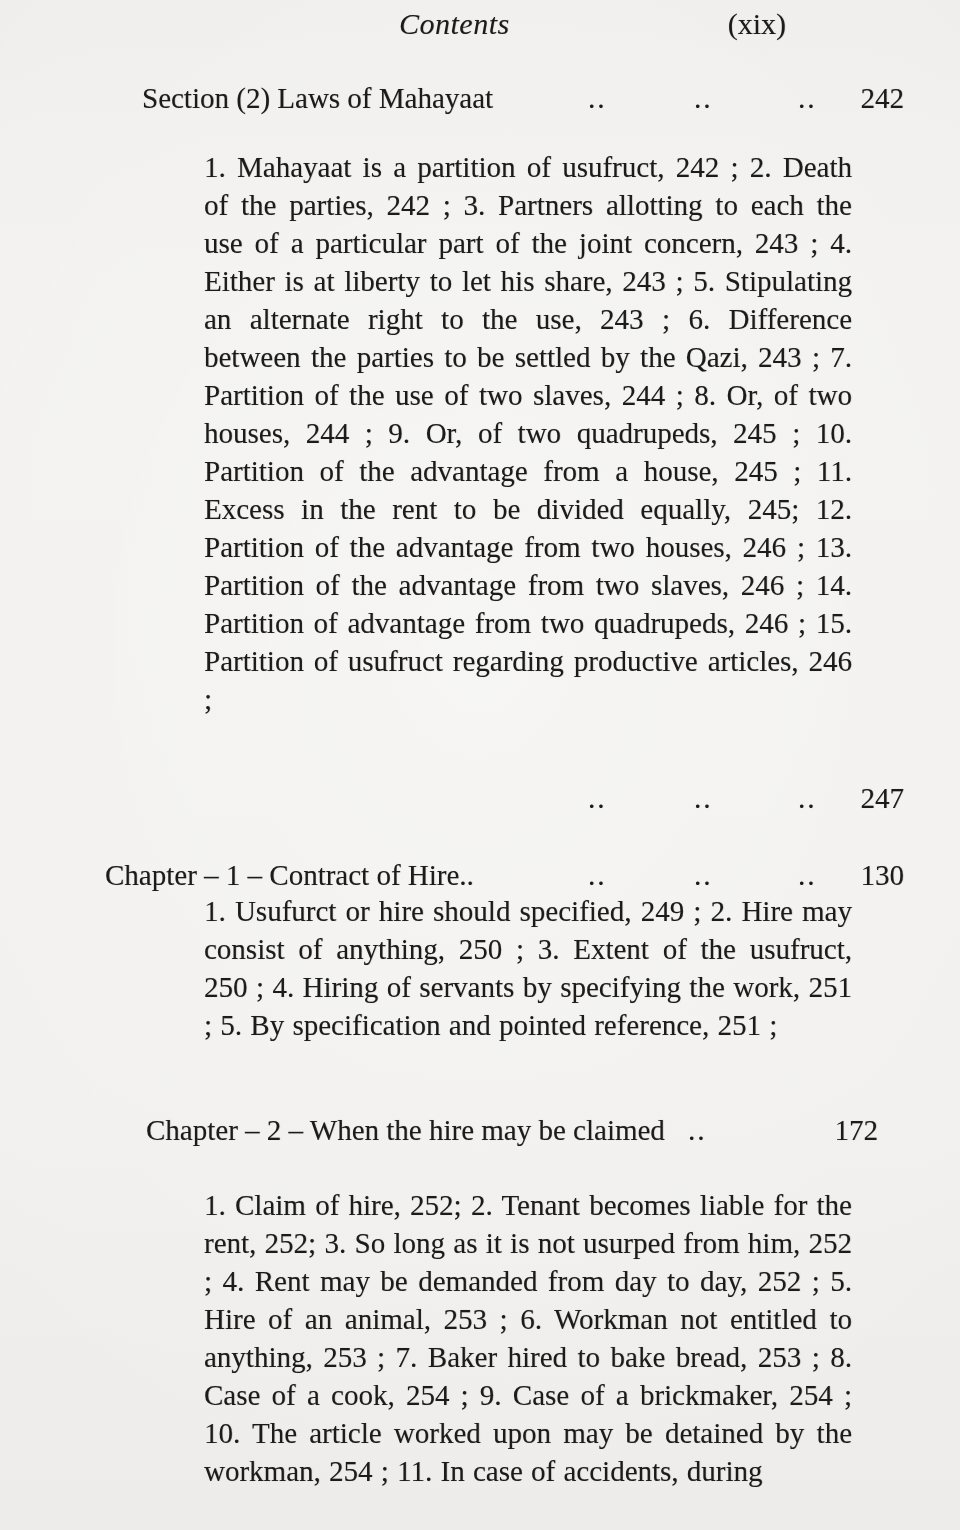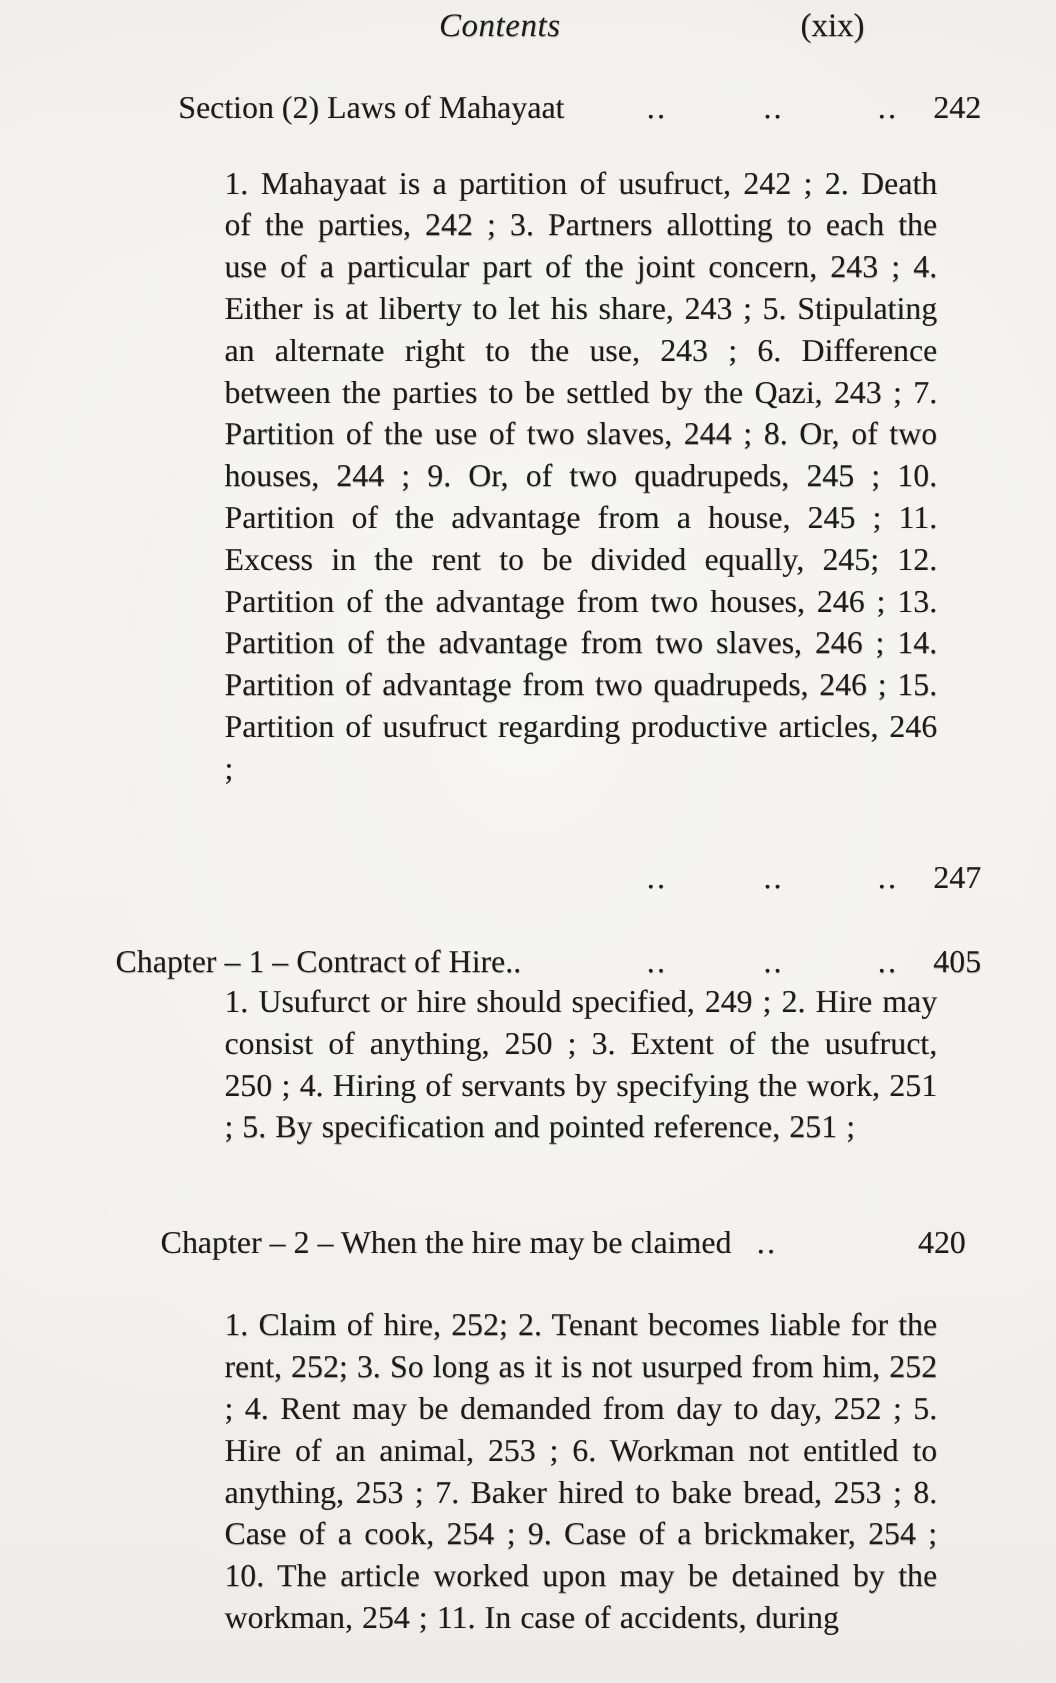--- a/index.html
+++ b/index.html
@@ -58,35 +58,35 @@
     height: 40px;
     font-size: 29px;
     line-height: 40px;
     white-space: nowrap;
   }
   .toc-row .h   { position: absolute; }
   .toc-row .dot { position: absolute; letter-spacing: 2px; }
   .toc-row .pg  { position: absolute; }
 
   .row-section { top: 78px; }
-  .row-section .h { left: 162px; }
+  .row-section .h { left: 142px; }
 
   .row-book { top: 778px; }
   .row-book .h { left: 62px; }
 
   .row-ch1 { top: 855px; }
   .row-ch1 .h { left: 105px; }
 
   .row-ch2 { top: 1110px; }
   .row-ch2 .h { left: 105px; margin-left: 41px; }
 
   .d1 { left: 588px; }
   .d2 { left: 694px; }
   .d3 { left: 798px; }
-  .pg-right { right: 68px; }
+  .pg-right { right: 56px; }
 
   .row-ch2 .d-single { left: 688px; }
   .row-ch2 .pg { right: 82px; }
 
   
   .para {
     position: absolute;
     left: 204px;
     width: 648px;
     font-size: 29px;
@@ -126,26 +126,26 @@
     <span class="dot d2">..</span>
     <span class="dot d3">..</span>
     <span class="pg pg-right">247</span>
   </div>
 
   <div class="toc-row row-ch1">
     <span class="h">Chapter – 1 – Contract of Hire..</span>
     <span class="dot d1">..</span>
     <span class="dot d2">..</span>
     <span class="dot d3">..</span>
-    <span class="pg pg-right">405</span>
+    <span class="pg pg-right">130</span>
   </div>
 
   <div class="para para-2">1. Usufurct or hire should specified, 249 ; 2. Hire may consist of anything, 250 ; 3. Extent of the usufruct, 250 ; 4. Hiring of servants by specifying the work, 251 ; 5. By specification and pointed reference, 251 ;</div>
 
   <div class="toc-row row-ch2">
     <span class="h">Chapter – 2 – When the hire may be claimed</span>
     <span class="dot d-single">..</span>
-    <span class="pg">420</span>
+    <span class="pg">172</span>
   </div>
 
   <div class="para para-3">1. Claim of hire, 252; 2. Tenant becomes liable for the rent, 252; 3. So long as it is not usurped from him, 252 ; 4. Rent may be demanded from day to day, 252 ; 5. Hire of an animal, 253 ; 6. Workman not entitled to anything, 253 ; 7. Baker hired to bake bread, 253 ; 8. Case of a cook, 254 ; 9. Case of a brickmaker, 254 ; 10. The article worked upon may be detained by the workman, 254 ; 11. In case of accidents, during</div>
 
 </div>
 
 </body></html>

